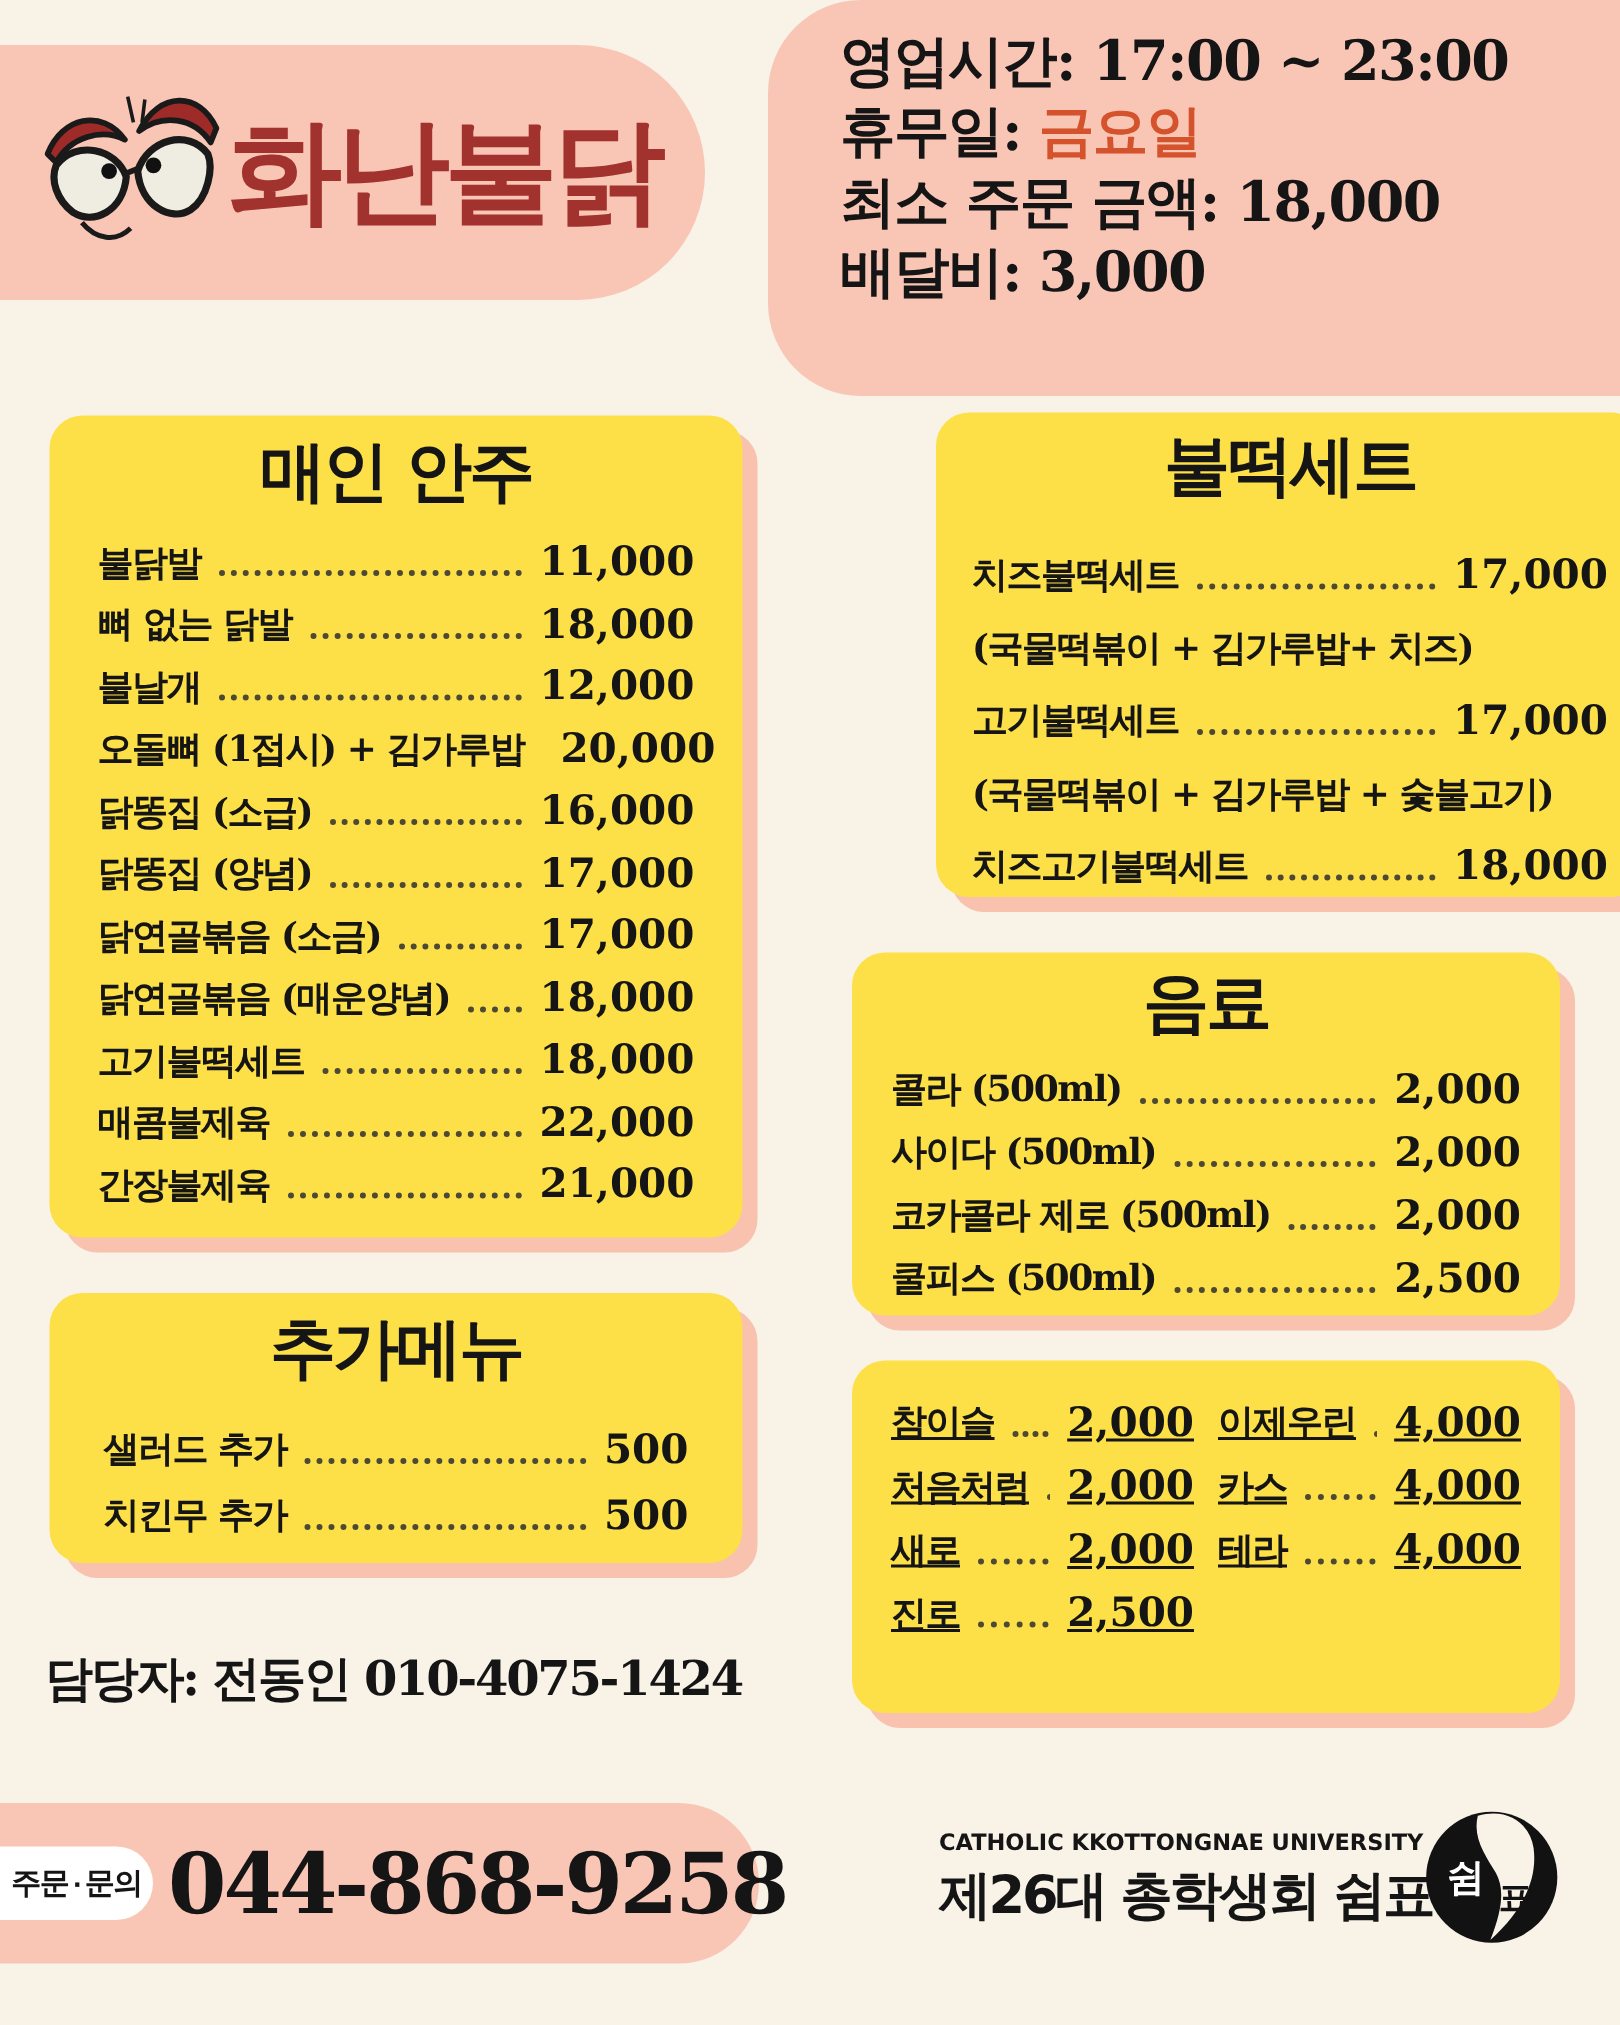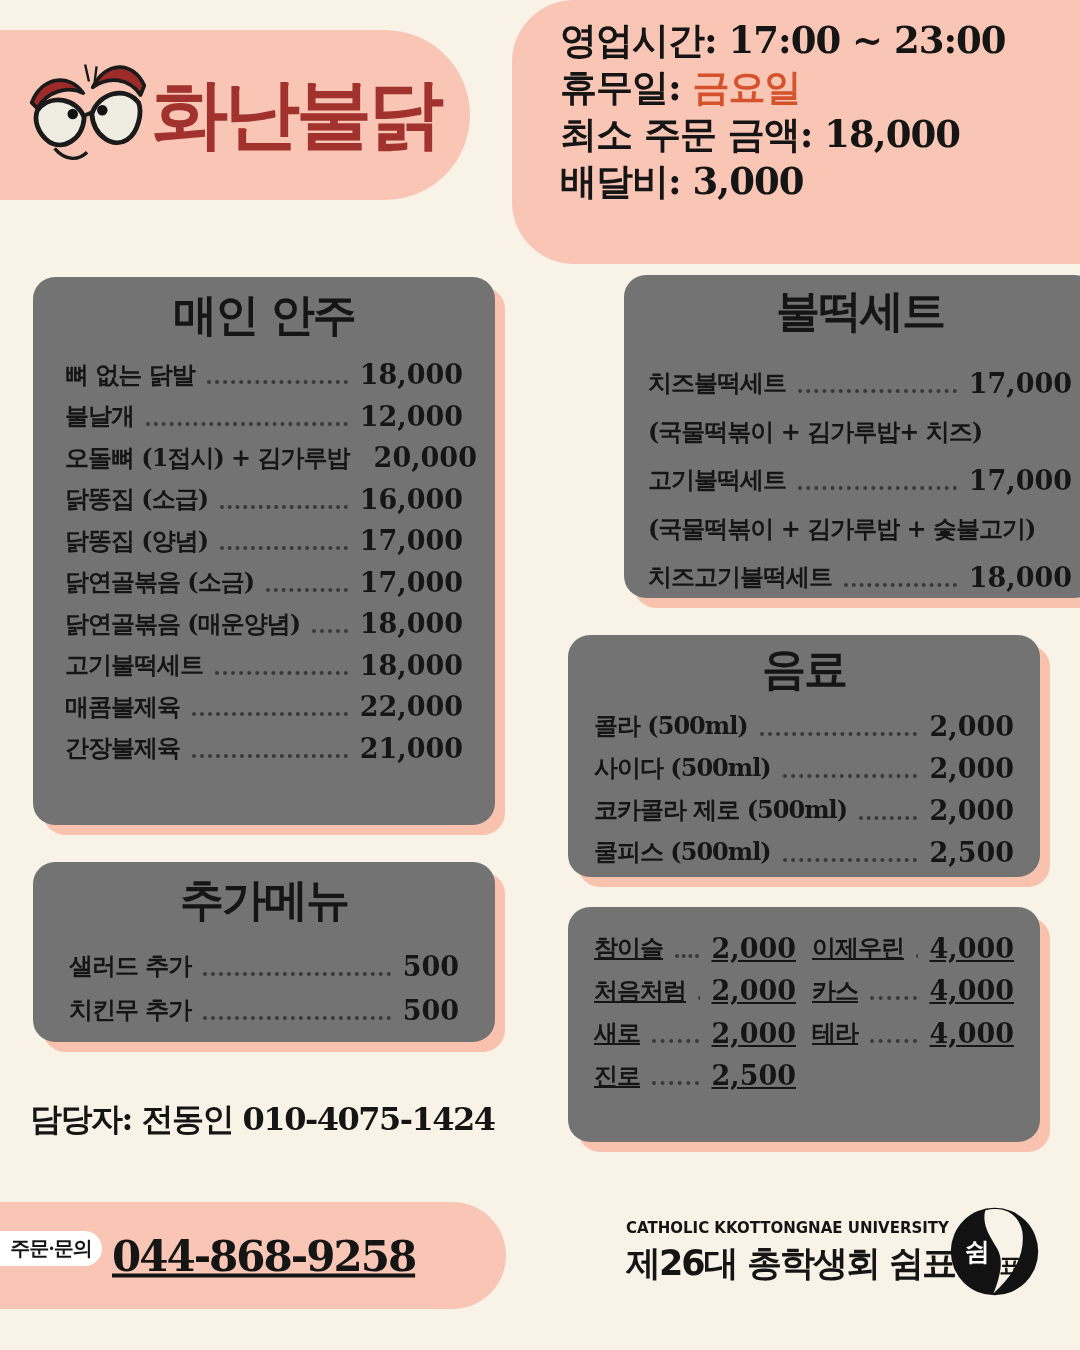--- a/index.html
+++ b/index.html
@@ -28,21 +28,21 @@
     background:#f9c6b6;border-radius:62px 0 0 62px;
     padding:17px 0 0 48px;box-sizing:border-box;
   }
   .info-line{
     font-size:37px;font-weight:bold;line-height:47px;
     letter-spacing:-1px;white-space:nowrap;
   }
   .info-line .val.hl{color:#d4522c;}
   
   .card{
-    position:absolute;background:#737373;border-radius:22px;
+    position:absolute;background:#fde047;border-radius:22px;
     box-shadow:10px 10px 0 #f8c2af;box-sizing:border-box;
   }
   .card h2{
     margin:0;text-align:center;font-size:44px;line-height:52px;
     font-weight:bold;letter-spacing:-2px;
   }
   .card-main   {left:33px; top:277px;width:462px;height:548px;padding:12px 32px 0;}
   .card-set    {left:596px;top:275px;width:472px;height:323px;padding:10px 24px 0;margin-left:28px;}
   .card-drinks {left:568px;top:635px;width:472px;height:242px;padding:8px 26px 0;}
   .card-alcohol{left:568px;top:907px;width:472px;height:235px;padding:8px 26px 0;}
@@ -74,29 +74,29 @@
   
   .contact{
     position:absolute;left:30px;top:1098px;
     font-size:32px;font-weight:bold;letter-spacing:-1.5px;white-space:nowrap;
   }
   .order-bar{
     position:absolute;left:0;top:1202px;width:506px;height:107px;
     background:#f9c6b6;border-radius:0 60px 60px 0;
   }
   .order-pill{
-    position:absolute;left:0;top:29px;width:102px;height:35px;
+    position:absolute;left:0;top:29px;width:102px;height:49px;
     background:#ffffff;border-radius:0 25px 25px 0;
     display:flex;align-items:center;justify-content:center;
     font-size:20px;font-weight:bold;letter-spacing:-1px;
-    font-family:Liberation Serif, serif;
+    font-family:Liberation Mono, monospace;
   }
   .phone{
     position:absolute;left:112px;top:50%;transform:translateY(-50%);
-    font-size:42px;font-weight:bold;letter-spacing:-2px;white-space:nowrap;text-decoration:underline;
+    font-size:56px;font-weight:bold;letter-spacing:-2px;white-space:nowrap;
   }
   .uni-block{
     position:absolute;left:626px;top:1219px;width:322px;text-align:center;
     font-family:"DejaVu Sans",sans-serif;
   }
   .uni-en{font-size:15px;font-weight:bold;letter-spacing:0;white-space:nowrap;}
   .uni-kr{font-size:35px;font-weight:bold;letter-spacing:-2px;margin-top:3px;white-space:nowrap;}
   .emblem{position:absolute;left:948px;top:1205px;width:93px;height:93px;}
 </style>
 </head>
@@ -123,20 +123,25 @@
       <div class="info-line"><span class="lbl">영업시간: </span><span class="val">17:00 ~ 23:00</span></div>
       <div class="info-line"><span class="lbl">휴무일: </span><span class="val hl">금요일</span></div>
       <div class="info-line"><span class="lbl">최소 주문 금액: </span><span class="val">18,000</span></div>
       <div class="info-line"><span class="lbl">배달비: </span><span class="val">3,000</span></div>
     </div>
 
   <section class="card card-main">
     <h2>매인 안주</h2>
     <div class="rows">
         <div class="row">
+          <span class="nm">불닭발</span>
+          <span class="dots"></span>
+          <span class="pr">11,000</span>
+        </div>
+        <div class="row">
           <span class="nm">뼈 없는 닭발</span>
           <span class="dots"></span>
           <span class="pr">18,000</span>
         </div>
         <div class="row">
           <span class="nm">불날개</span>
           <span class="dots"></span>
           <span class="pr">12,000</span>
         </div>
         <div class="row">

